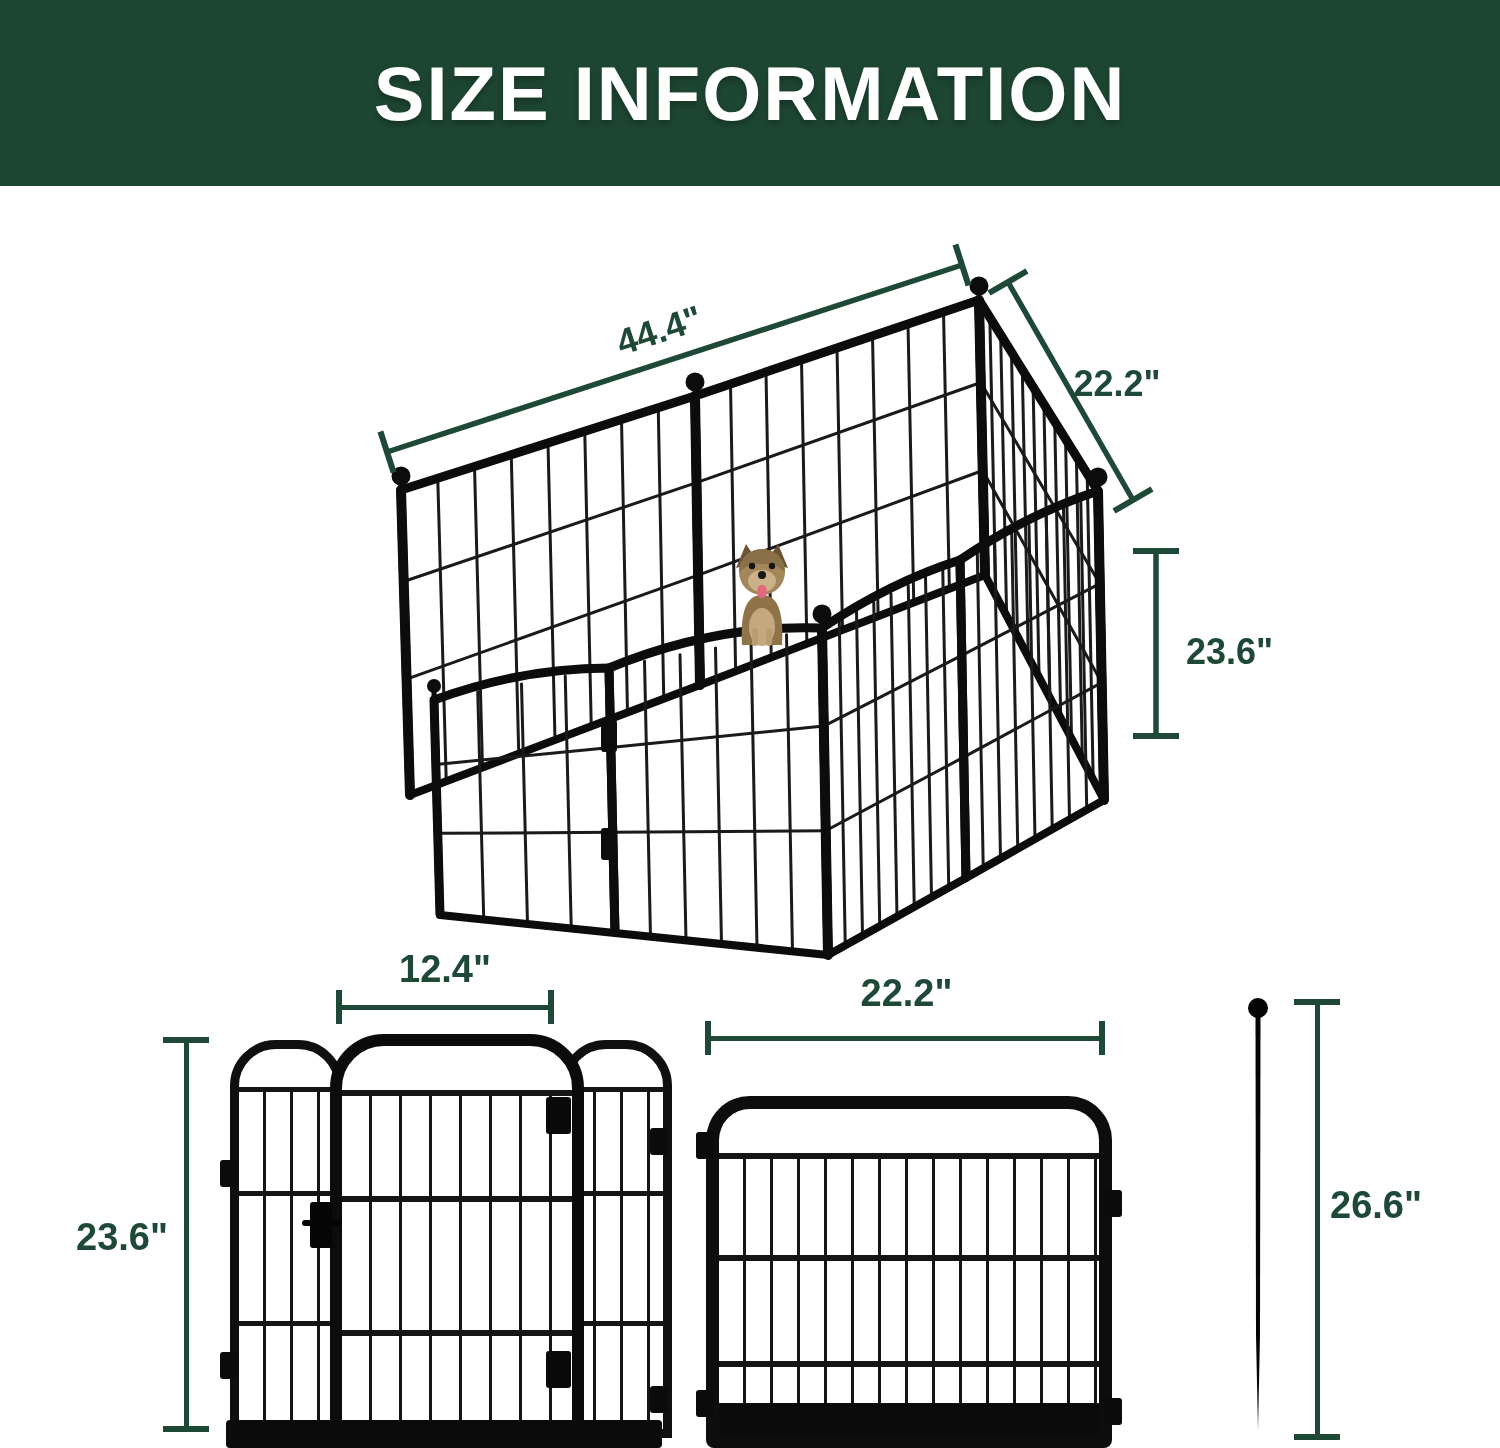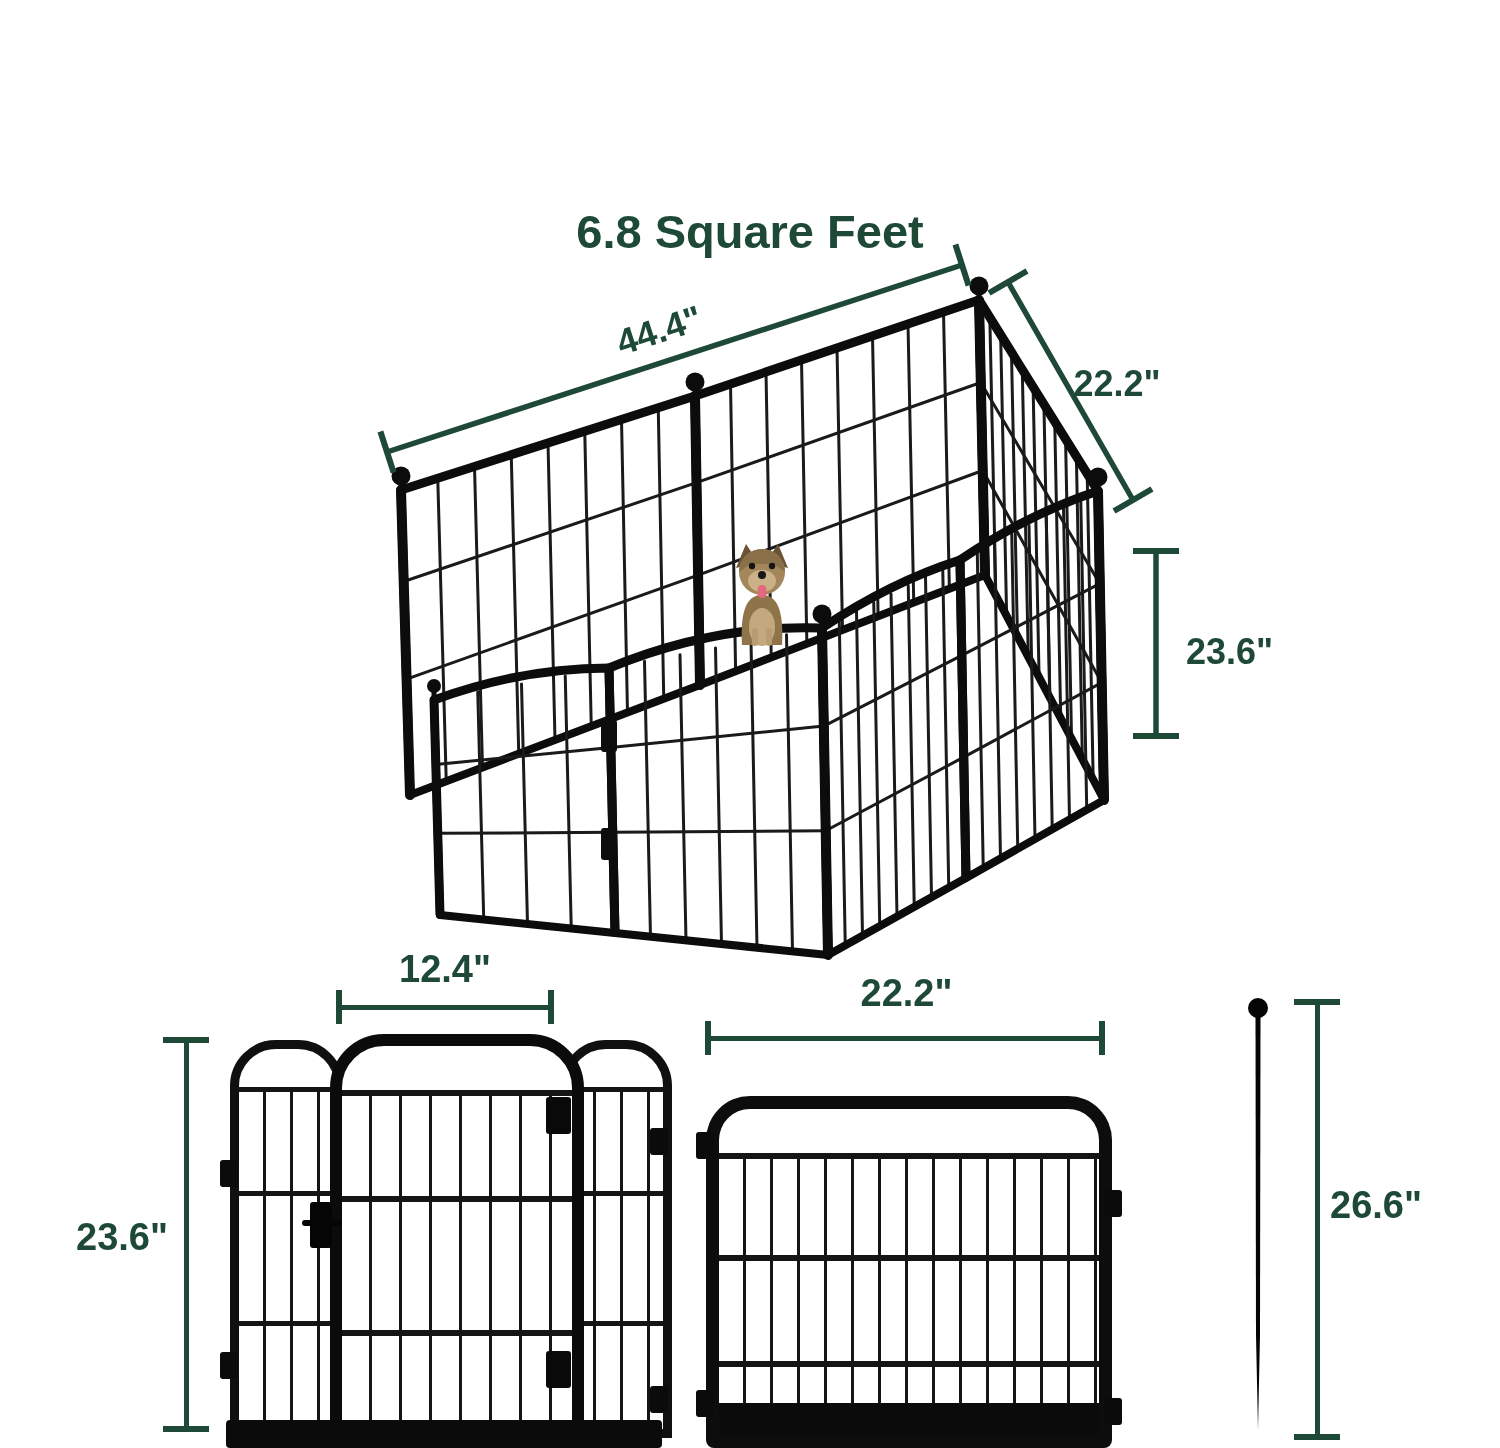--- a/index.html
+++ b/index.html
@@ -37,22 +37,24 @@
   .tab{position:absolute;width:18px;height:27px;background:#0b0b0b;border-radius:3px;}
   .hinge{position:absolute;width:25px;height:37px;background:#090909;border-radius:3px;}
   .latch-body{position:absolute;width:22px;height:46px;background:#050505;border-radius:3px;}
   .latch-pin{position:absolute;width:40px;height:6px;background:#050505;border-radius:3px;}
 </style>
 </head>
 <body>
 
 <div class="canvas">
 
-
-  <div class="subtitle">6.8 Square Feet</div>
+  <header class="banner">
+    <h1>SIZE INFORMATION</h1>
+  </header>
+
 
   <svg id="iso-svg" viewBox="0 0 1500 1448">
     <g id="pen-g">
         <line x1="437.75" y1="478.25" x2="446.25" y2="781.25" stroke="#1a1a1a" stroke-width="3" stroke-linecap="round"></line>
         <line x1="474.5" y1="466.5" x2="482.5" y2="767.5" stroke="#1a1a1a" stroke-width="3" stroke-linecap="round"></line>
         <line x1="511.25" y1="454.75" x2="518.75" y2="753.75" stroke="#1a1a1a" stroke-width="3" stroke-linecap="round"></line>
         <line x1="548" y1="443" x2="555" y2="740" stroke="#1a1a1a" stroke-width="3" stroke-linecap="round"></line>
         <line x1="584.75" y1="431.25" x2="591.25" y2="726.25" stroke="#1a1a1a" stroke-width="3" stroke-linecap="round"></line>
         <line x1="621.5" y1="419.5" x2="627.5" y2="712.5" stroke="#1a1a1a" stroke-width="3" stroke-linecap="round"></line>
         <line x1="658.25" y1="407.75" x2="663.75" y2="698.75" stroke="#1a1a1a" stroke-width="3" stroke-linecap="round"></line>

